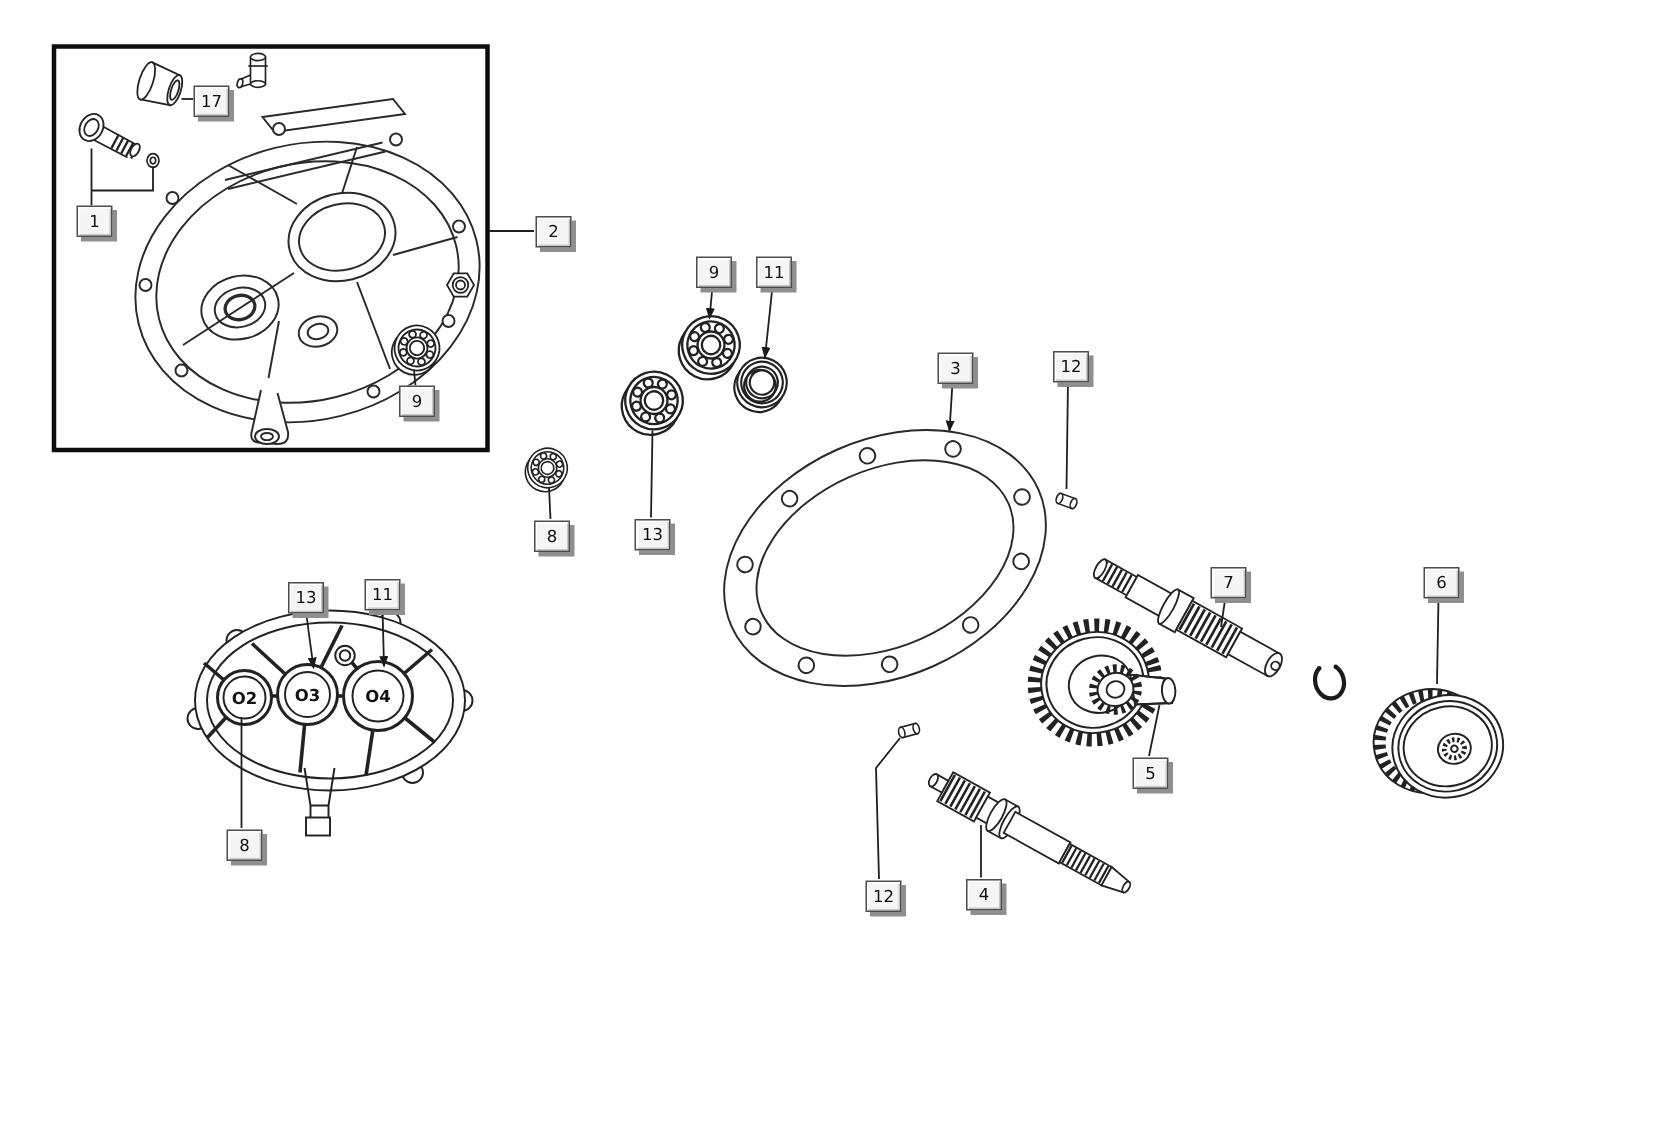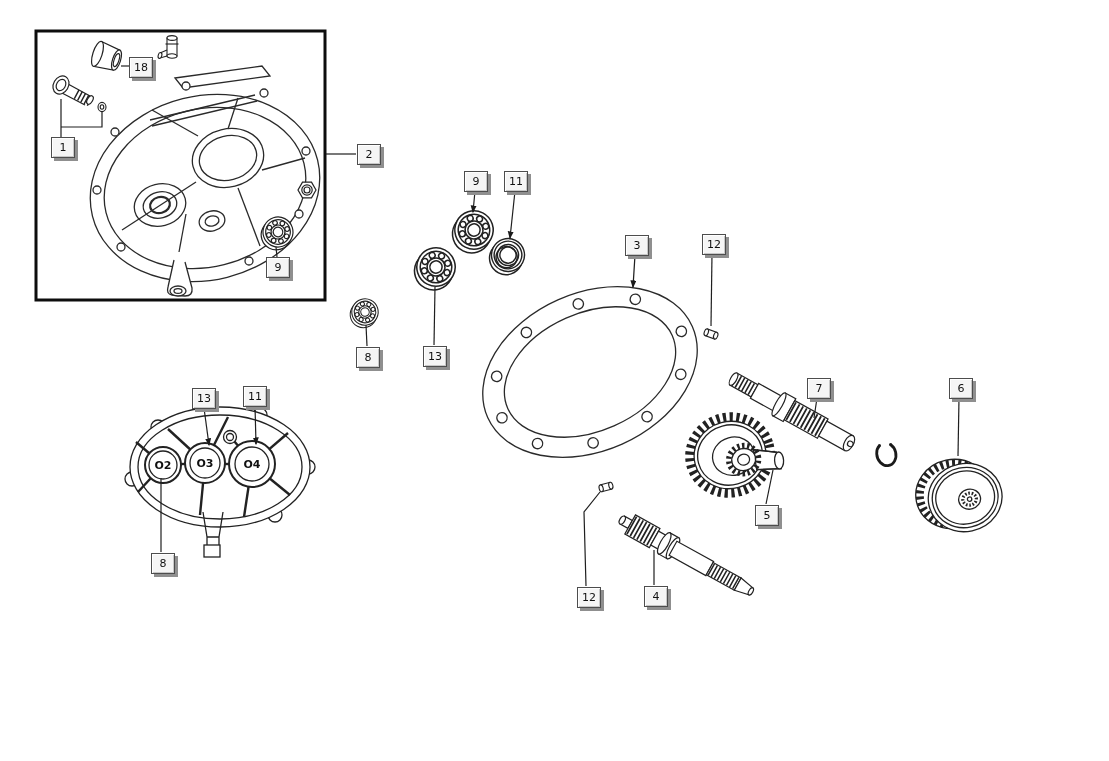--- a/index.html
+++ b/index.html
@@ -268,21 +268,21 @@
     <line x1="161" y1="478" x2="161" y2="552"></line>
     <line x1="817" y1="398" x2="814" y2="418"></line>
     <line x1="766" y1="504" x2="773" y2="470"></line>
     <line x1="654" y1="585" x2="654" y2="550"></line>
     <path d="M586,586 L584,512 L600,492"></path>
     <line x1="959" y1="398" x2="958" y2="456"></line>
   </g>
 </svg>
 
 <div class="callout" style="left:51px;top:137px">1</div>
-<div class="callout" style="left:129px;top:57px">18</div>
+<div class="callout" style="left:129px;top:57px">17</div>
 <div class="callout" style="left:357px;top:144px">2</div>
 <div class="callout" style="left:266px;top:257px">9</div>
 <div class="callout" style="left:464px;top:171px">9</div>
 <div class="callout" style="left:504px;top:171px">11</div>
 <div class="callout" style="left:356px;top:347px">8</div>
 <div class="callout" style="left:423px;top:346px">13</div>
 <div class="callout" style="left:625px;top:235px">3</div>
 <div class="callout" style="left:702px;top:234px">12</div>
 <div class="callout" style="left:192px;top:388px">13</div>
 <div class="callout" style="left:243px;top:386px">11</div>

